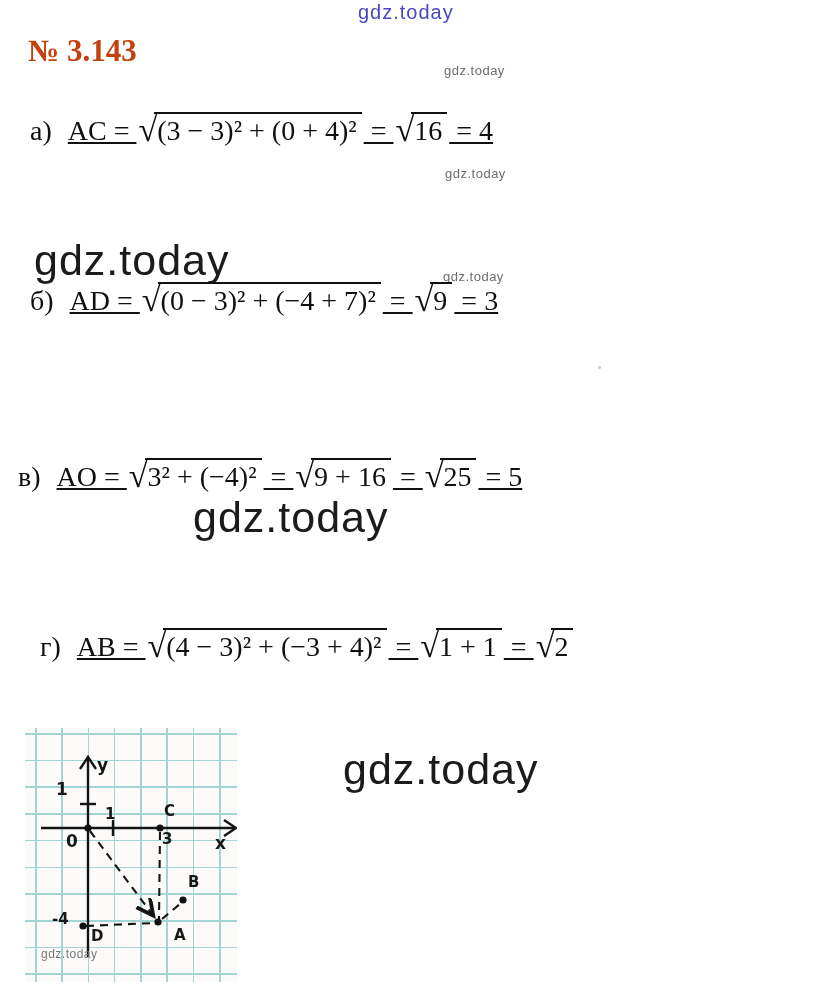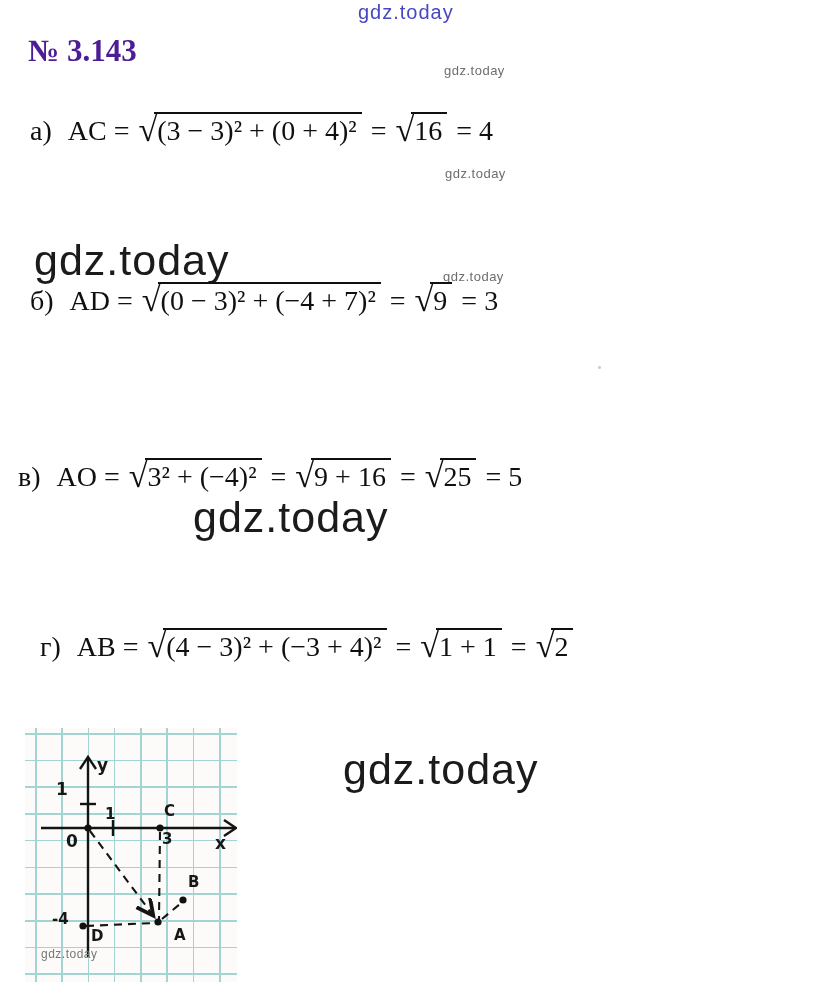--- a/index.html
+++ b/index.html
@@ -7,24 +7,24 @@
        font-family:"Liberation Sans",sans-serif;}
   .abs{position:absolute;}
 
   
   .wm-blue{left:358px;top:1px;font-size:20px;letter-spacing:1px;color:#4747c2;
            font-weight:300;font-family:"Liberation Sans",sans-serif;}
   .wm-small{font-size:13px;color:#6d6d6d;letter-spacing:0.5px;font-weight:300;}
   .wm-large{font-size:43px;color:#1b1b1b;font-weight:300;letter-spacing:1px;}
 
   .title{left:28px;top:33px;font-family:"Liberation Serif",serif;font-weight:bold;
-         font-size:31px;color:#4c1d95;}
+         font-size:31px;color:#c2410c;}
 
   
-  .eq{font-family:"Liberation Serif",serif;font-size:28px;color:#101010;white-space:nowrap;}
+  .eq{font-family:"Liberation Serif",serif;font-size:28px;color:#101010;white-space:nowrap;text-decoration:underline;}
   .eq .lbl{display:inline-block;margin-right:16px;}
   .sqrt{display:inline-block;white-space:nowrap;margin:0 2px;}
   .rad{display:inline-block;font-size:1.22em;line-height:1;vertical-align:-0.04em;margin-right:-3px;}
   .vin{display:inline-block;border-top:2.2px solid #101010;line-height:1.22;padding:0 5px 0 3px;}
 
   .speck{left:598px;top:366px;width:3px;height:3px;background:#c9c9c9;border-radius:50%;}
 
   
   .graph{left:25px;top:728px;width:212px;height:254px;background-color:#fcfbfa;
     background-image:

